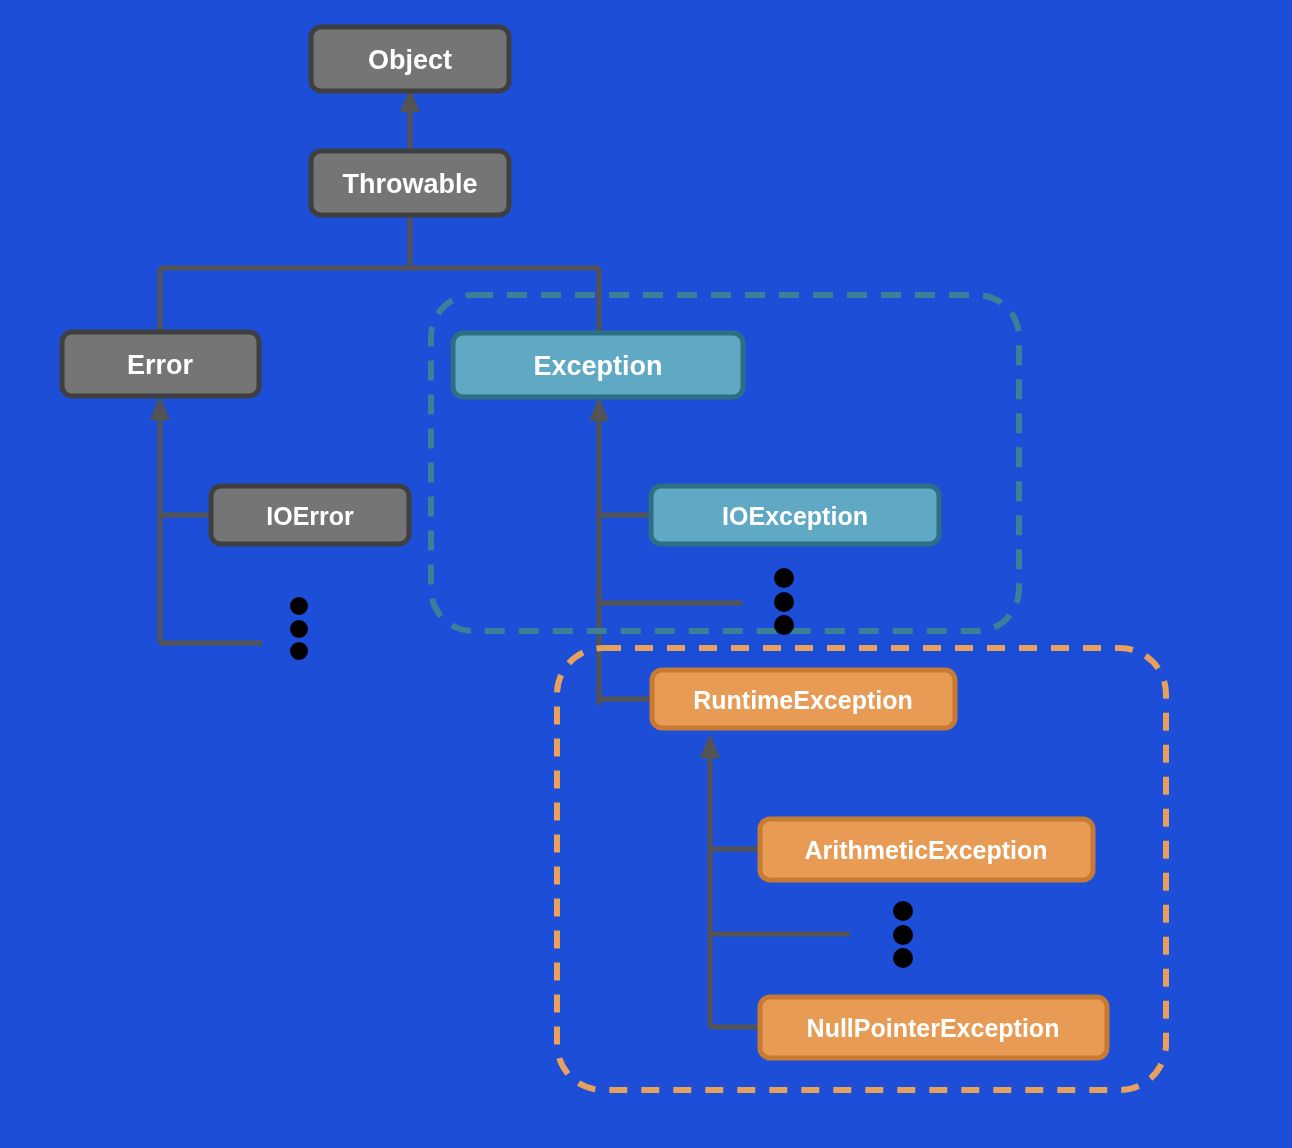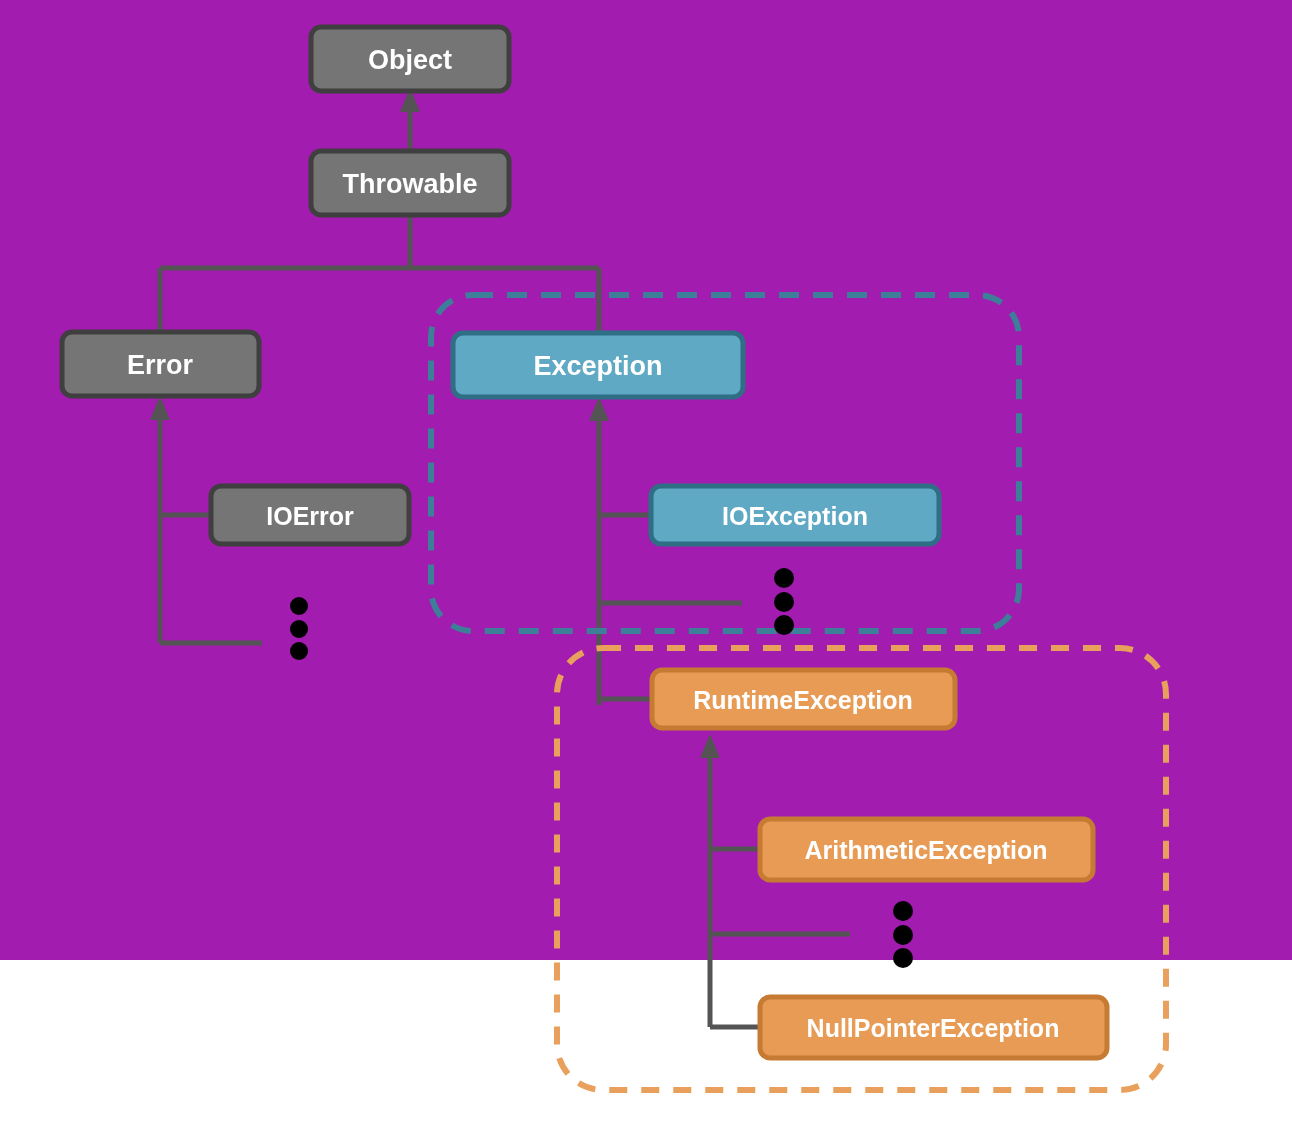--- a/index.html
+++ b/index.html
@@ -9,22 +9,22 @@
   }
   body {
     width: 1292px;
     height: 1148px;
     font-family: "Liberation Sans", sans-serif;
     overflow: hidden;
   }
   #diagram-root {
     position: relative;
     width: 1292px;
-    height: 960px;
-    background: #a21caf;
+    height: 1148px;
+    background: #1d4ed8;
   }
   svg#diagram {
     display: block;
     width: 1292px;
     height: 1148px;
   }
   .node-label {
     font-family: "Liberation Sans", sans-serif;
     font-weight: bold;
     fill: #ffffff;

